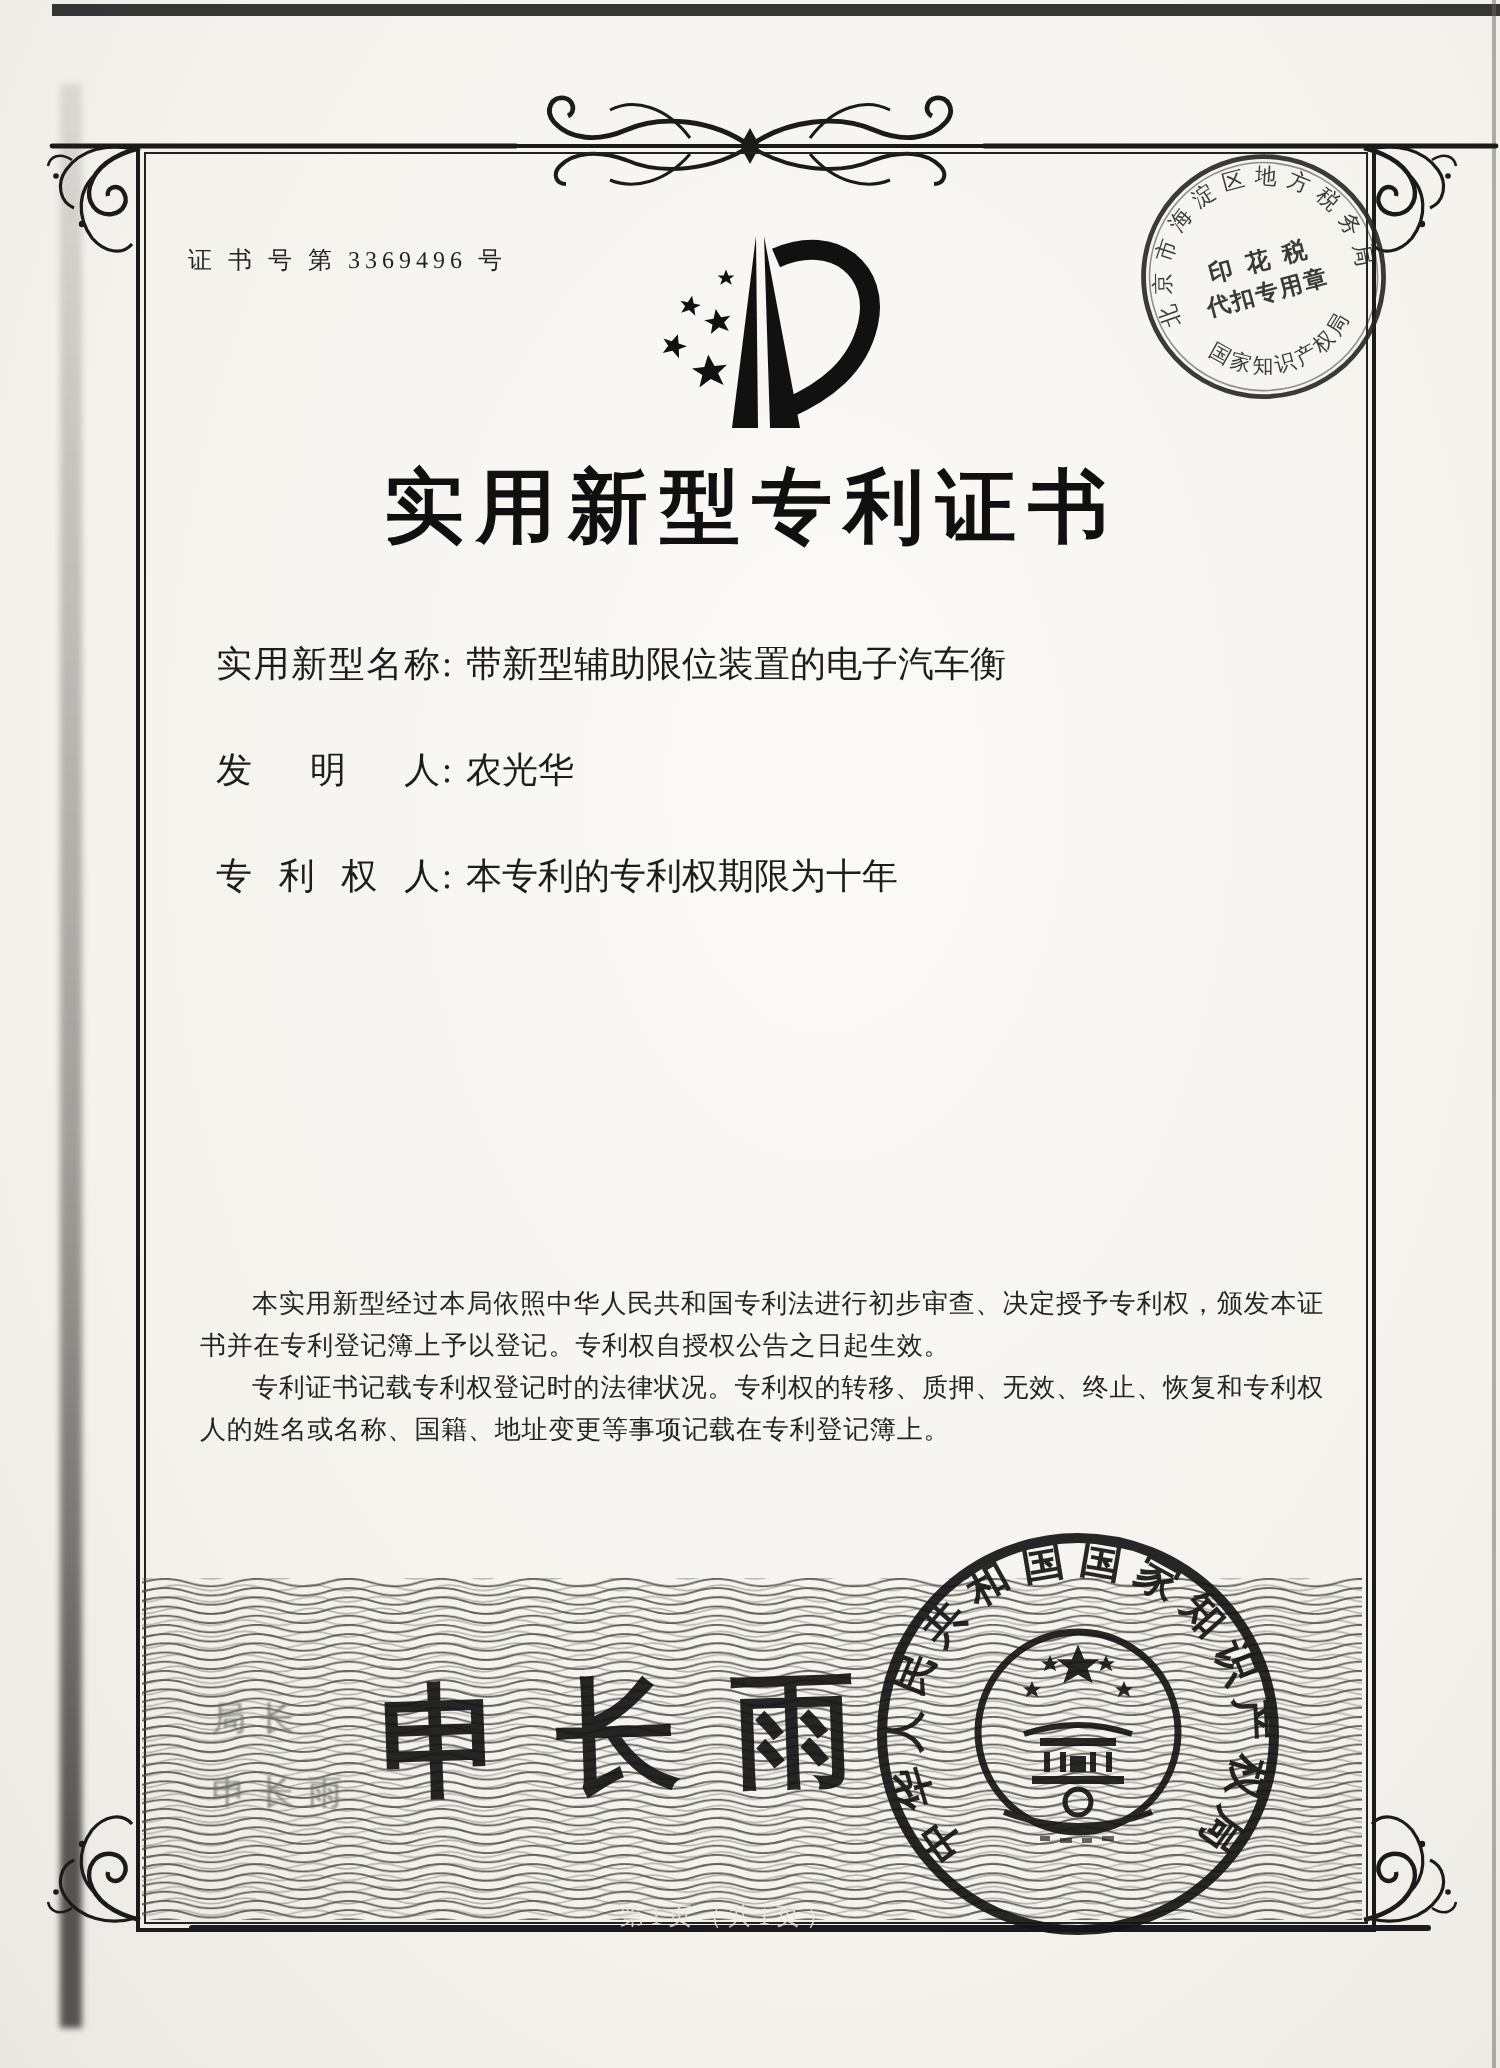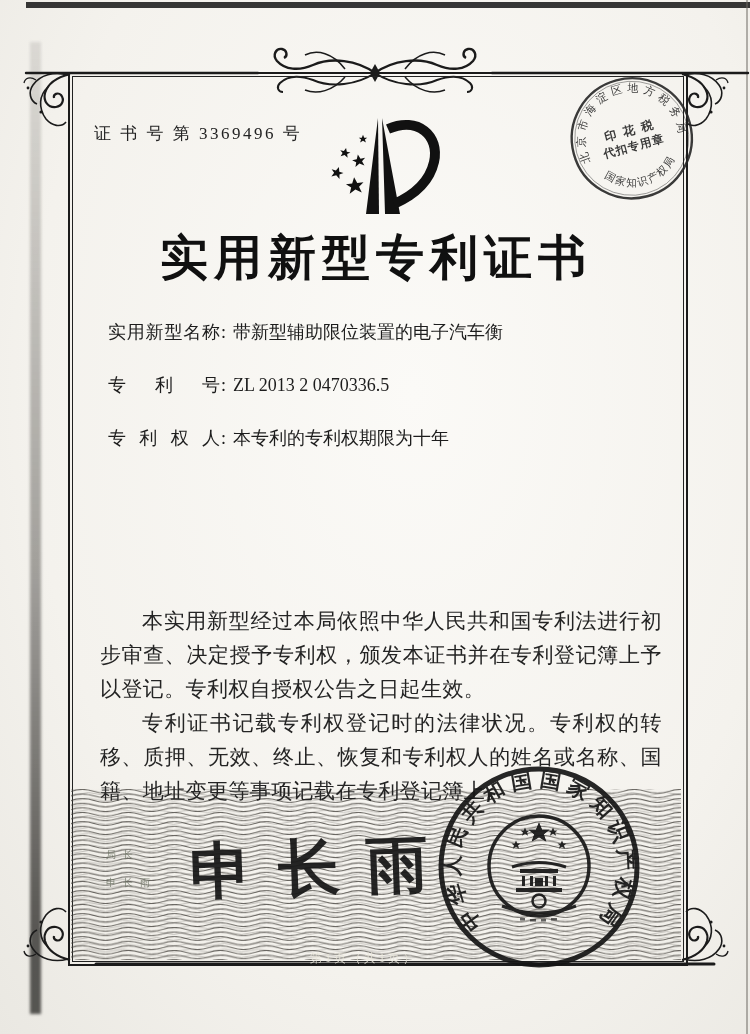--- a/index.html
+++ b/index.html
@@ -9,34 +9,34 @@
     font-family:"Liberation Serif","DejaVu Serif",serif;color:#1c1c1c;
   }
   .top-edge{position:absolute;left:26px;top:2px;width:724px;height:6px;background:#1b1b1b;opacity:.88;}
   .right-edge{position:absolute;right:2px;top:0;width:2px;height:1034px;background:#6b6862;opacity:.5;}
   .spine{position:absolute;left:30px;top:42px;width:11px;height:972px;
     background:linear-gradient(to bottom, rgba(90,87,82,.15), rgba(60,58,54,.45) 55%, rgba(35,34,32,.75) 92%);
     filter:blur(1.5px);}
   .frame{position:absolute;left:68px;top:72px;width:616px;height:890px;border:2px solid #1b1b1b;}
   .frame-line{position:absolute;inset:2px;border:1px solid #222;}
   .deco{position:absolute;left:0;top:0;pointer-events:none;}
-  .certno{position:absolute;left:94px;top:122px;font-size:17px;letter-spacing:2.5px;color:#232323;}
+  .certno{position:absolute;left:94px;top:122px;font-size:12px;letter-spacing:2.5px;color:#232323;}
   .logo{position:absolute;left:318px;top:114px;}
   .title{position:absolute;left:68px;top:226px;width:616px;text-align:center;
-    font-size:48px;font-weight:bold;letter-spacing:6px;color:#101010;}
+    font-size:40px;font-weight:bold;letter-spacing:6px;color:#101010;}
   .fields{position:absolute;left:108px;top:320px;width:565px;}
   .field{height:34px;margin-bottom:19px;font-size:18px;color:#1d1d1d;white-space:nowrap;}
   .flabel{display:inline-block;width:112px;text-align:justify;text-align-last:justify;}
   .fcolon{display:inline-block;margin:0 7px 0 1px;}
-  .paras{position:absolute;left:100px;top:604px;width:562px;font-size:21px;line-height:1.62;
+  .paras{position:absolute;left:100px;top:641px;width:562px;font-size:13px;line-height:1.62;
     text-align:justify;color:#242424;letter-spacing:.4px;}
   .paras p{margin:0;text-indent:2em;}
   .band{position:absolute;left:71px;top:789px;}
   .official{position:absolute;left:106px;top:848px;color:#6f7566;opacity:.85;
-    font-size:10px;letter-spacing:7px;filter:blur(.5px);z-index:3;}
+    font-size:17px;letter-spacing:7px;filter:blur(.5px);z-index:3;}
   .official div{margin-bottom:14px;}
   .sig{position:absolute;left:190px;top:826px;font-size:62px;font-weight:bold;letter-spacing:26px;
     color:#161616;transform:rotate(-2deg);z-index:4;opacity:.93;white-space:nowrap;}
   .seal{position:absolute;left:432px;top:760px;z-index:5;opacity:.92;}
   .stamp{position:absolute;left:568px;top:74px;transform:rotate(-15deg);opacity:.9;z-index:6;}
   .pagenote{position:absolute;left:310px;top:950px;z-index:3;font-size:12px;letter-spacing:3px;
     color:#e9e6da;opacity:.85;}
   svg text{font-family:"Liberation Serif","DejaVu Serif",serif;}
 </style>
 </head>
@@ -116,21 +116,21 @@
     <use href="#star" transform="translate(37,72) scale(0.88) rotate(-6)"></use>
   </svg>
 
   <div class="title">实用新型专利证书</div>
 
   <div class="fields">
     <div class="field">
       <span class="flabel">实用新型名称</span><span class="fcolon">:</span><span class="fvalue">带新型辅助限位装置的电子汽车衡</span>
     </div>
     <div class="field">
-      <span class="flabel">专利号</span><span class="fcolon">:</span><span class="fvalue">ZL 2013 2 0470336.5</span>
+      <span class="flabel">发明人</span><span class="fcolon">:</span><span class="fvalue">农光华</span>
     </div>
     <div class="field">
       <span class="flabel">专利权人</span><span class="fcolon">:</span><span class="fvalue">本专利的专利权期限为十年</span>
     </div>
   </div>
 
   <div class="paras">
     <p>本实用新型经过本局依照中华人民共和国专利法进行初步审查、决定授予专利权，颁发本证书并在专利登记簿上予以登记。专利权自授权公告之日起生效。</p>
     <p>专利证书记载专利权登记时的法律状况。专利权的转移、质押、无效、终止、恢复和专利权人的姓名或名称、国籍、地址变更等事项记载在专利登记簿上。</p>
   </div>

